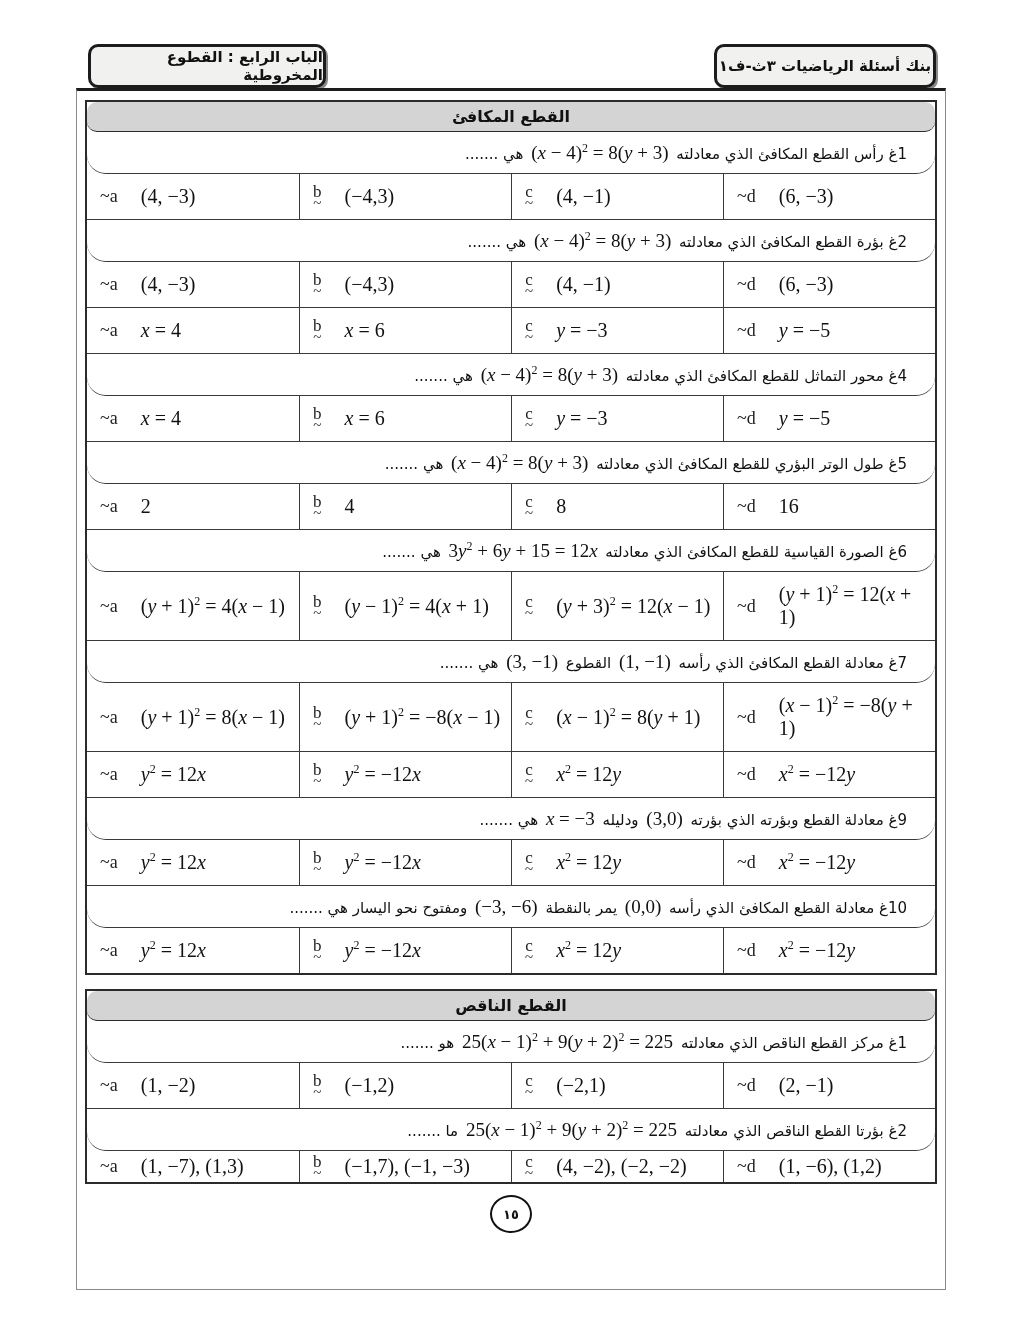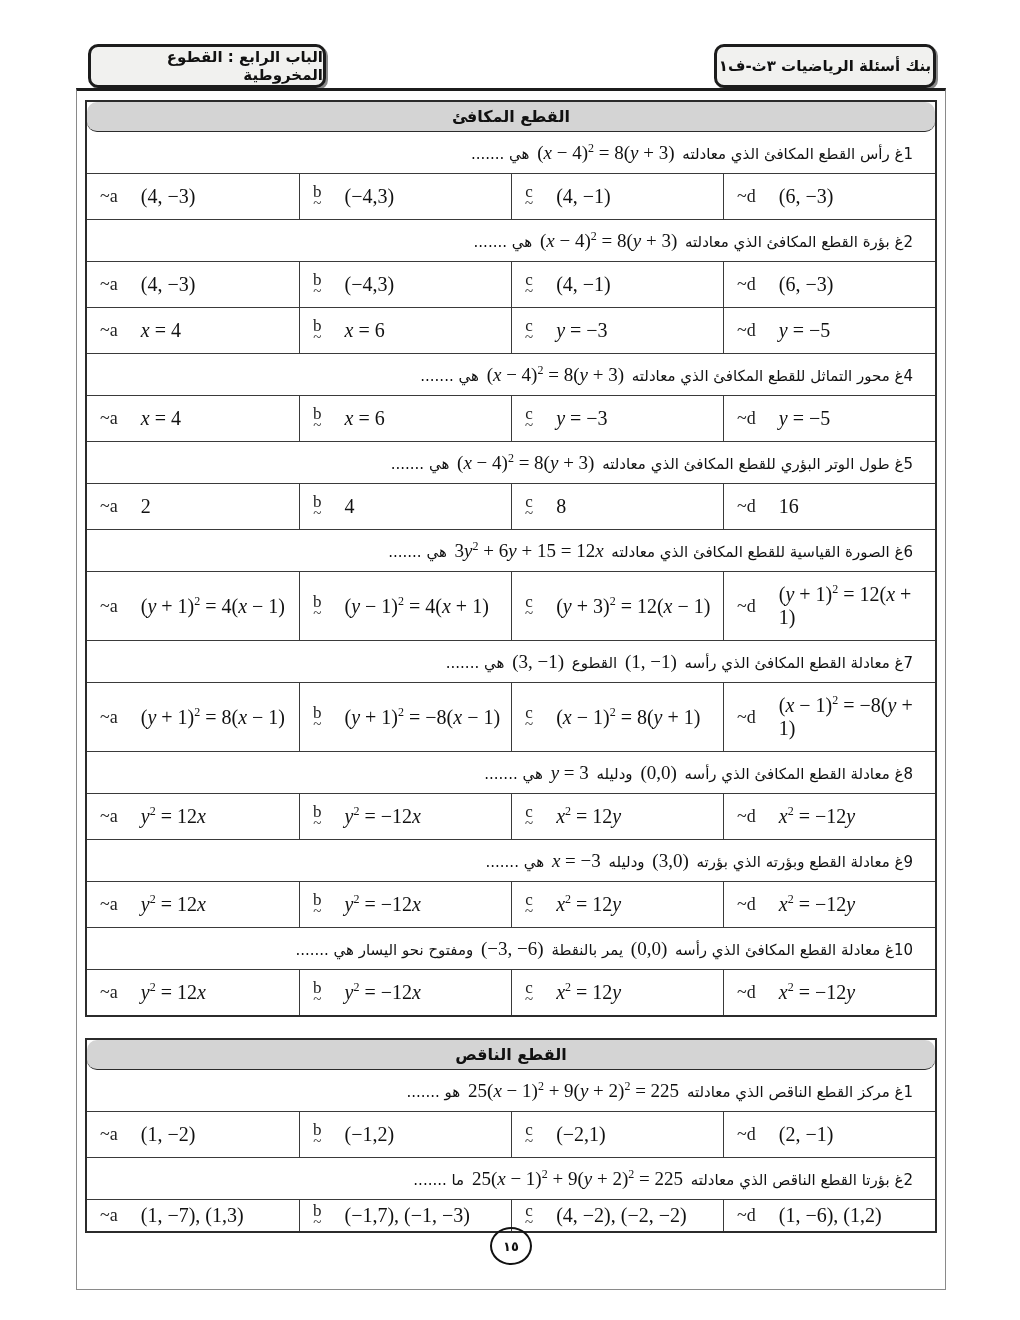--- a/index.html
+++ b/index.html
@@ -12,46 +12,46 @@
         font-weight:bold;font-size:15px;box-shadow:2px 2px 0 #8a8a8a;direction:rtl;}
   .hbox.rt{right:84px;width:216px;}
   .hbox.lt{left:88px;width:232px;}
 
   
   .frame{position:absolute;left:76px;top:88px;width:870px;height:1202px;
          border-top:3px solid #1c1c1c;border-left:1px solid #8a8a8a;border-right:1px solid #8a8a8a;
          border-bottom:1px solid #8a8a8a;background:#fff;box-sizing:border-box;}
 
   .qtable{margin:9px 8px 0 8px;border:2px solid #2b2b2b;background:#fff;}
-  .qtable.second{margin-top:21px;}
+  .qtable.second{margin-top:14px;}
   .ttl{background:#d4d4d4;border-bottom:1px solid #2b2b2b;text-align:center;
        font-weight:bold;font-size:16px;padding:5px 0;direction:rtl;border-radius:10px;}
 
-  .qline{direction:rtl;text-align:right;padding:9px 22px 7px 14px;border-bottom:1px solid #3a3a3a;
-         font-size:15px;line-height:24px;min-height:24px;}
+  .qline{direction:rtl;text-align:right;padding:9px 28px 7px 14px;border-bottom:1px solid #3a3a3a;
+         font-size:15px;line-height:24px;min-height:24px;border-radius:19px;}
   .qnum{font-size:15px;letter-spacing:0;}
   .ar{font-size:15px;}
   .mx{font-family:"Liberation Serif",serif;font-size:19px;direction:ltr;unicode-bidi:isolate;
       display:inline-block;padding:0 3px;}
   .mx i{font-style:italic;}
   .mx sup{font-size:12px;vertical-align:super;line-height:0;}
 
   .arow{display:flex;border-bottom:1px solid #3a3a3a;}
   .qblock:last-child .arow{border-bottom:none;}
   .acell{width:25%;box-sizing:border-box;display:flex;align-items:center;
          padding:11px 6px 11px 13px;gap:20px;min-height:27px;}
   .acell + .acell{border-left:1px solid #3a3a3a;}
   .arow.short .acell{padding-top:4px;padding-bottom:4px;min-height:24px;}
   .mark{font-family:"Liberation Serif",serif;font-size:18px;color:#222;flex:0 0 auto;}
   .mark.stacked{display:flex;flex-direction:column;align-items:center;line-height:13px;font-size:17px;}
   .mark .tld{font-size:15px;line-height:10px;}
   .acell .mx{font-size:20px;}
 
   .footer{position:absolute;left:0;right:0;bottom:24px;height:70px;display:flex;
-          align-items:flex-end;justify-content:center;}
+          align-items:flex-start;justify-content:center;}
   .page-circle{width:38px;height:34px;border:2.5px solid #111;border-radius:50%;
                display:flex;align-items:center;justify-content:center;font-size:13px;font-weight:bold;}
 </style>
 </head>
 <body>
 
 <div class="page">
 
   <div class="hbox rt">
     <span>بنك أسئلة الرياضيات ٣ث-ف١</span>
@@ -246,21 +246,20 @@
                 </span>
                 <span class="mx" dir="ltr">(<i>x</i> − 1)<sup>2</sup> = 8(<i>y</i> + 1)</span>
               </div>
               <div class="acell">
                 <span class="mark">~d</span>
                 <span class="mx" dir="ltr">(<i>x</i> − 1)<sup>2</sup> = −8(<i>y</i> + 1)</span>
               </div>
             </div>
           </div>
           <div class="qblock">
-            <div class="qline" dir="rtl"><span class="qnum">8غ</span> <span class="ar">معادلة القطع المكافئ الذي رأسه</span> <span class="mx" dir="ltr">(0,0)</span> <span class="ar">ودليله</span> <span class="mx" dir="ltr"><i>y</i> = 3</span> <span class="ar">هي .......</span> </div>
             <div class="arow">
               <div class="acell">
                 <span class="mark">~a</span>
                 <span class="mx" dir="ltr"><i>y</i><sup>2</sup> = 12<i>x</i></span>
               </div>
               <div class="acell">
                 <span class="mark stacked">
                   <span>b</span>
                   <span class="tld">~</span>
                 </span>

